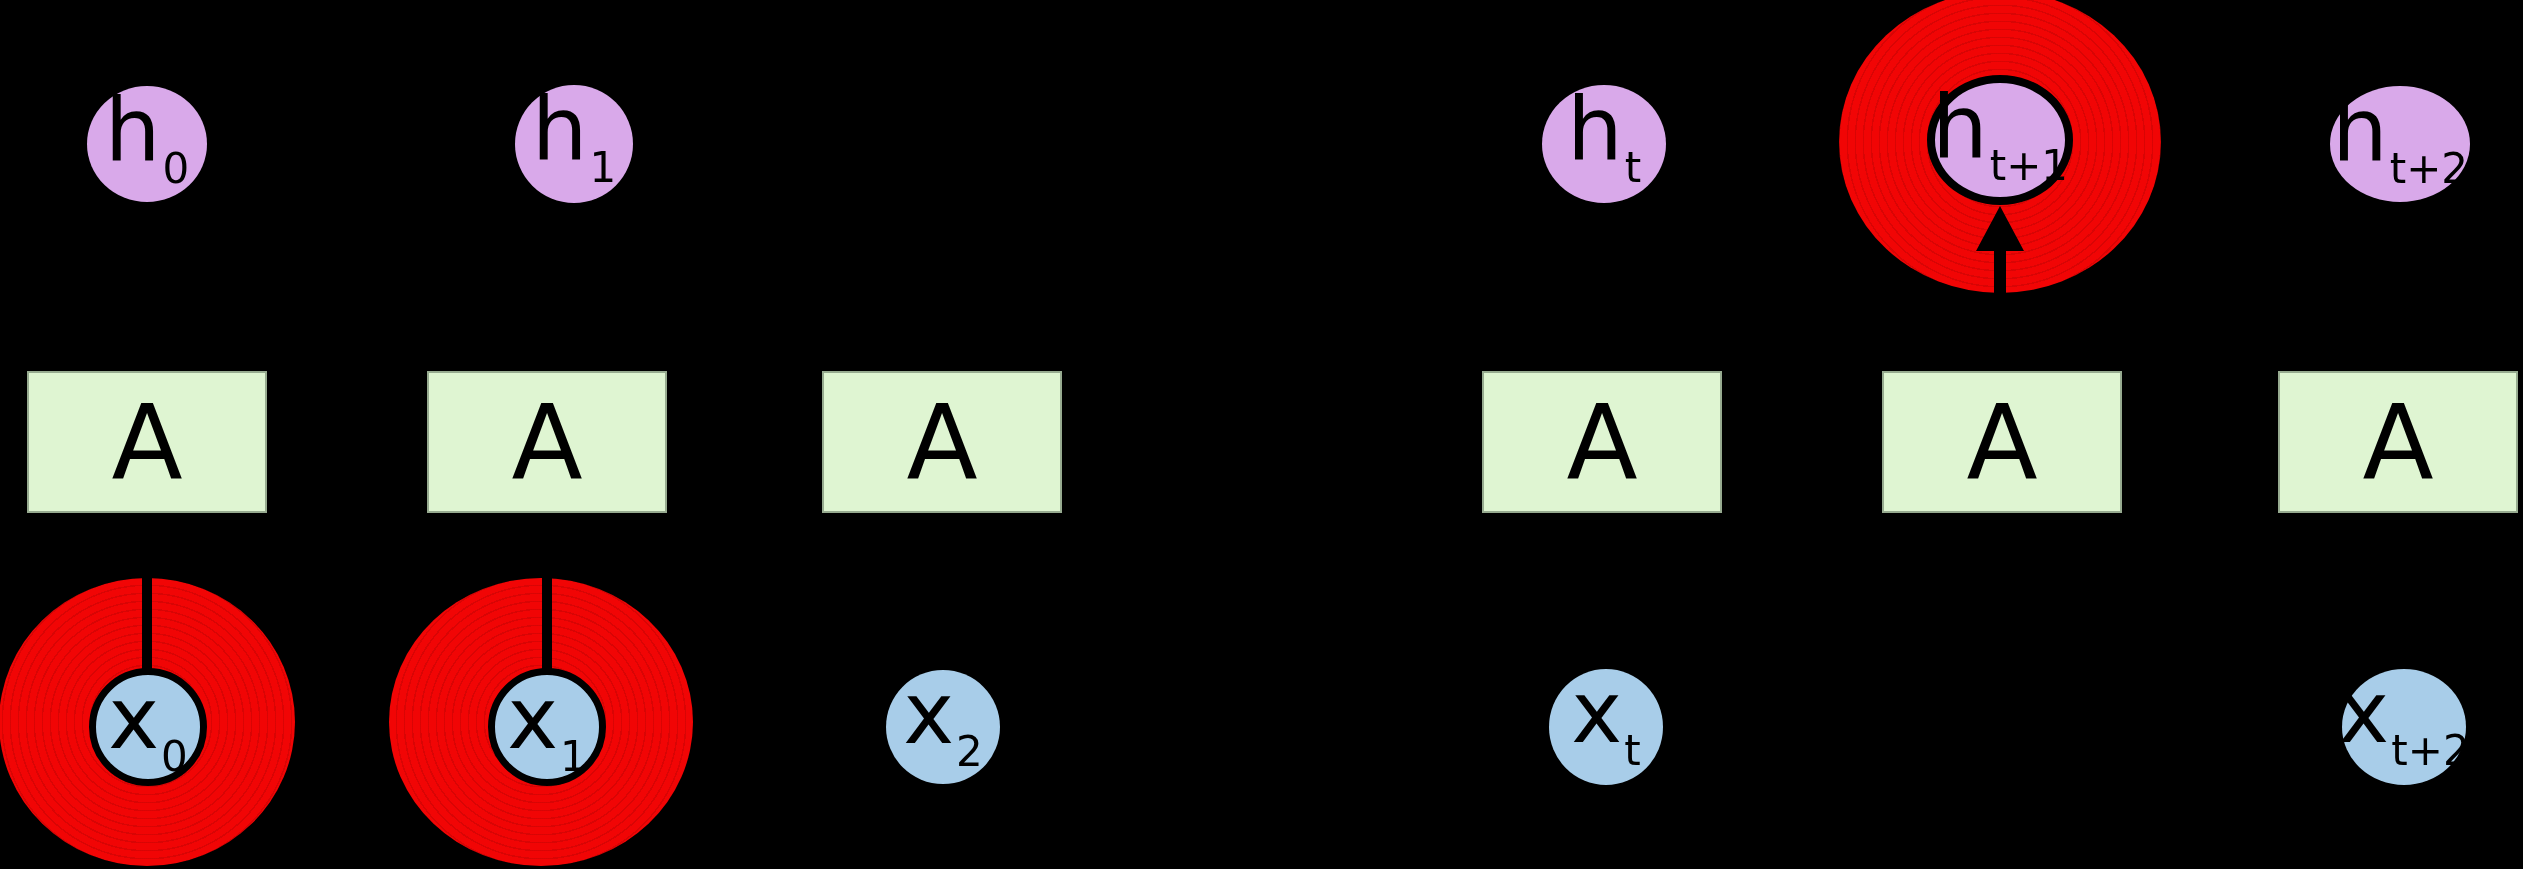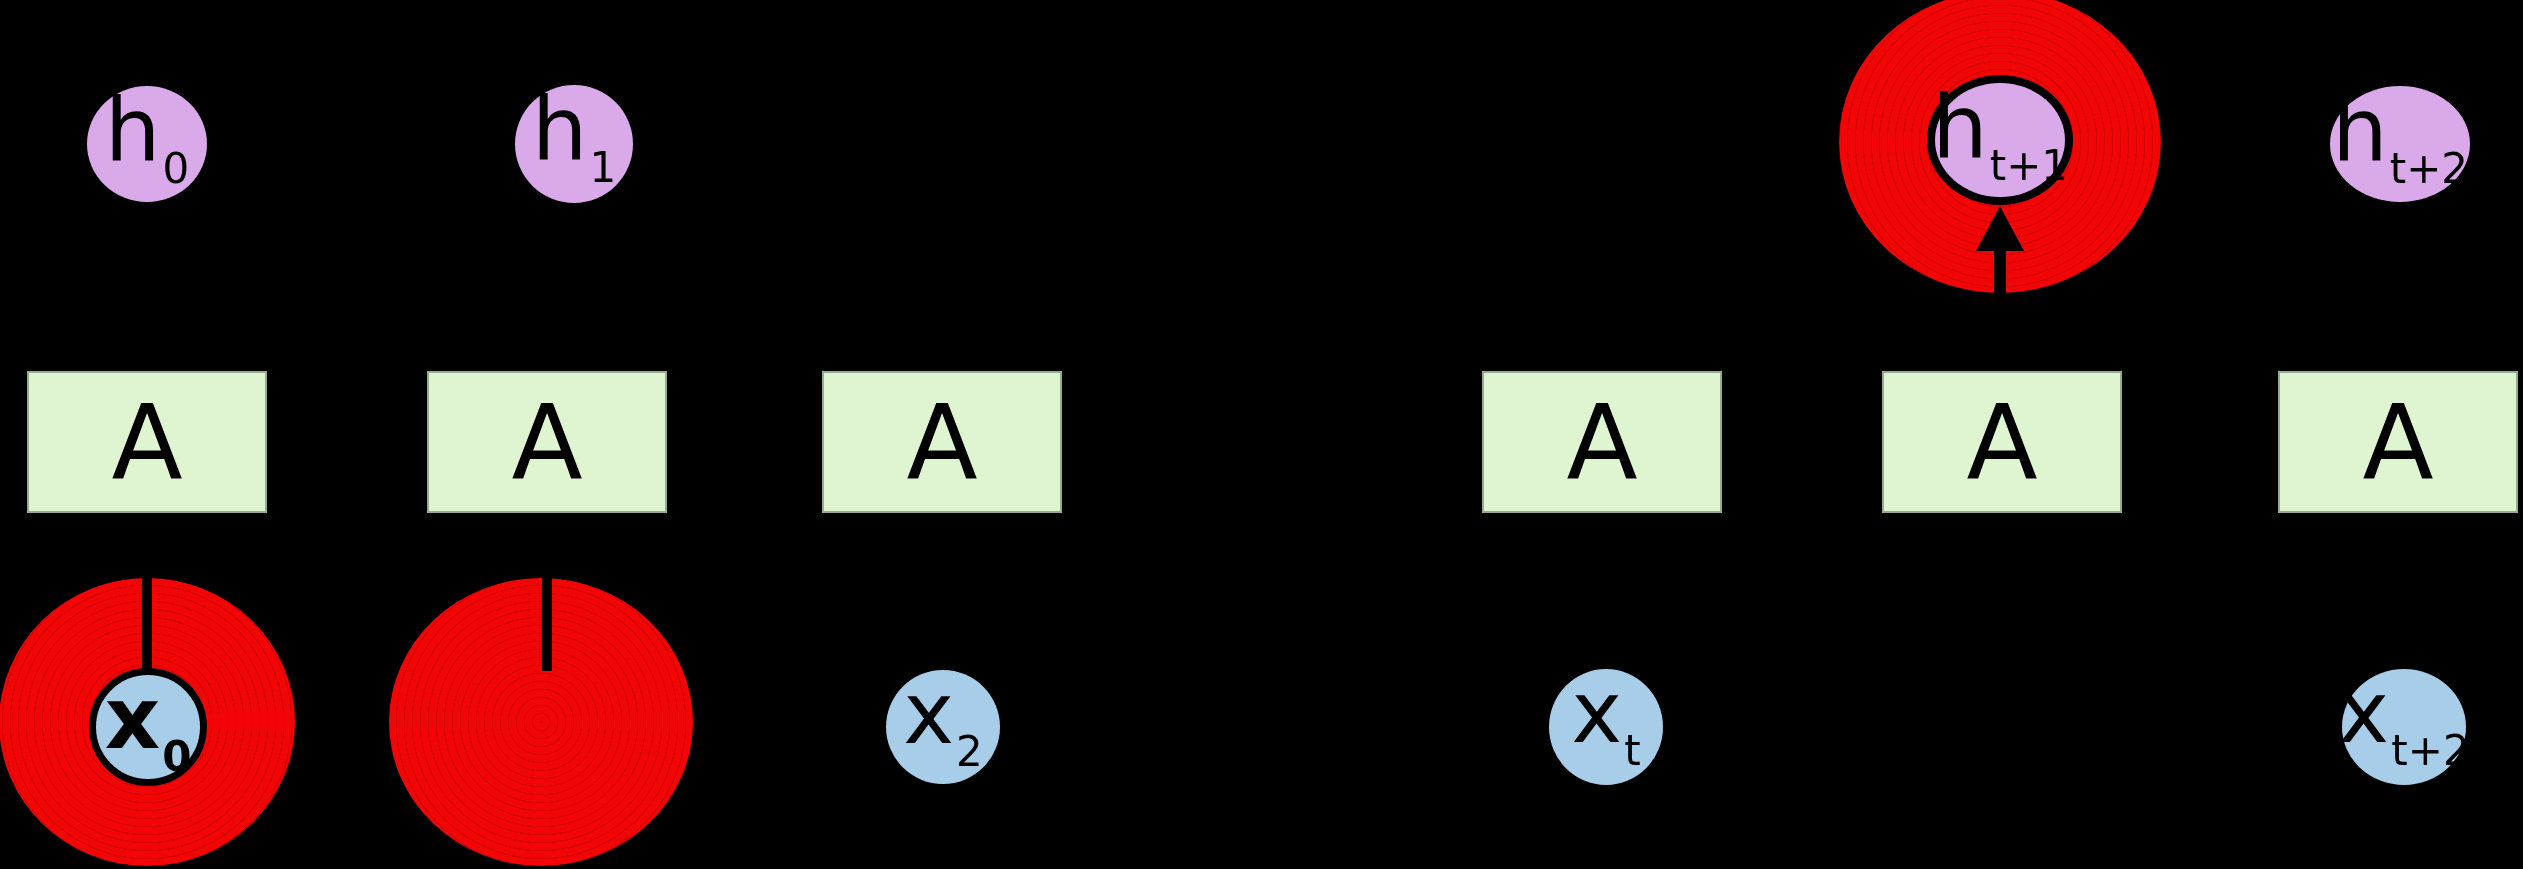--- a/index.html
+++ b/index.html
@@ -31,21 +31,21 @@
     border-bottom:45px solid #000;
   }
   
   .node{
     position:absolute;transform:translate(-50%,-50%);border-radius:50%;
     display:flex;justify-content:center;
     z-index:3;box-sizing:border-box;white-space:nowrap;
   }
   .node.hidden-node{background:var(--hidden-fill);}
   .node.input-node{background:var(--input-fill);}
-  .node.outlined{border:7px solid var(--stroke-black);font-weight:bold;}
+  .node.outlined{border:7px solid var(--stroke-black);}
   .node.outlined-thick{border:8px solid var(--stroke-black);}
   .node .base{font-size:88px;line-height:1;}
   .input-node .base{font-size:86px;}
   .node .sub{font-size:42px;line-height:1;vertical-align:-0.55em;margin-left:2px;}
   
   .cell{
     position:absolute;top:371px;width:240px;height:142px;box-sizing:border-box;
     background:var(--cell-fill);border:2px solid var(--cell-border);
     display:flex;align-items:center;justify-content:center;z-index:3;
   }
@@ -64,20 +64,23 @@
   <div class="connector" style="left:542px;top:513px;width:10px;height:158px;"></div>
   <div class="connector" style="left:1994px;top:246px;width:12px;height:98px;"></div>
   <div class="arrow-head" style="left:1976px;top:206px;"></div>
 
   <div class="node hidden-node" style="left:147px;top:144px;width:120px;height:116px;">
     <span class="label"><span class="base">h</span><span class="sub">0</span></span>
   </div>
   <div class="node hidden-node" style="left:574px;top:144px;width:118px;height:118px;">
     <span class="label"><span class="base">h</span><span class="sub">1</span></span>
   </div>
+  <div class="node hidden-node" style="left:1604px;top:144px;width:124px;height:118px;">
+    <span class="label"><span class="base">h</span><span class="sub">t</span></span>
+  </div>
   <div class="node hidden-node outlined-thick" style="left:2000px;top:140px;width:146px;height:130px;">
     <span class="label"><span class="base">h</span><span class="sub">t+1</span></span>
   </div>
   <div class="node hidden-node" style="left:2400px;top:144px;width:140px;height:116px;">
     <span class="label"><span class="base">h</span><span class="sub">t+2</span></span>
   </div>
 
   <div class="cell" style="left:27px;">
     <span class="cell-label">A</span>
   </div>
@@ -93,20 +96,23 @@
   <div class="cell" style="left:1882px;">
     <span class="cell-label">A</span>
   </div>
   <div class="cell" style="left:2278px;">
     <span class="cell-label">A</span>
   </div>
 
   <div class="node input-node outlined" style="left:148px;top:727px;width:118px;height:118px;">
     <span class="label"><span class="base">x</span><span class="sub">0</span></span>
   </div>
+  <div class="node input-node outlined" style="left:547px;top:727px;width:118px;height:118px;">
+    <span class="label"><span class="base">x</span><span class="sub">1</span></span>
+  </div>
   <div class="node input-node" style="left:943px;top:727px;width:114px;height:114px;">
     <span class="label"><span class="base">x</span><span class="sub">2</span></span>
   </div>
   <div class="node input-node" style="left:1606px;top:727px;width:114px;height:116px;">
     <span class="label"><span class="base">x</span><span class="sub">t</span></span>
   </div>
   <div class="node input-node" style="left:2404px;top:727px;width:124px;height:116px;">
     <span class="label"><span class="base">x</span><span class="sub">t+2</span></span>
   </div>
 

